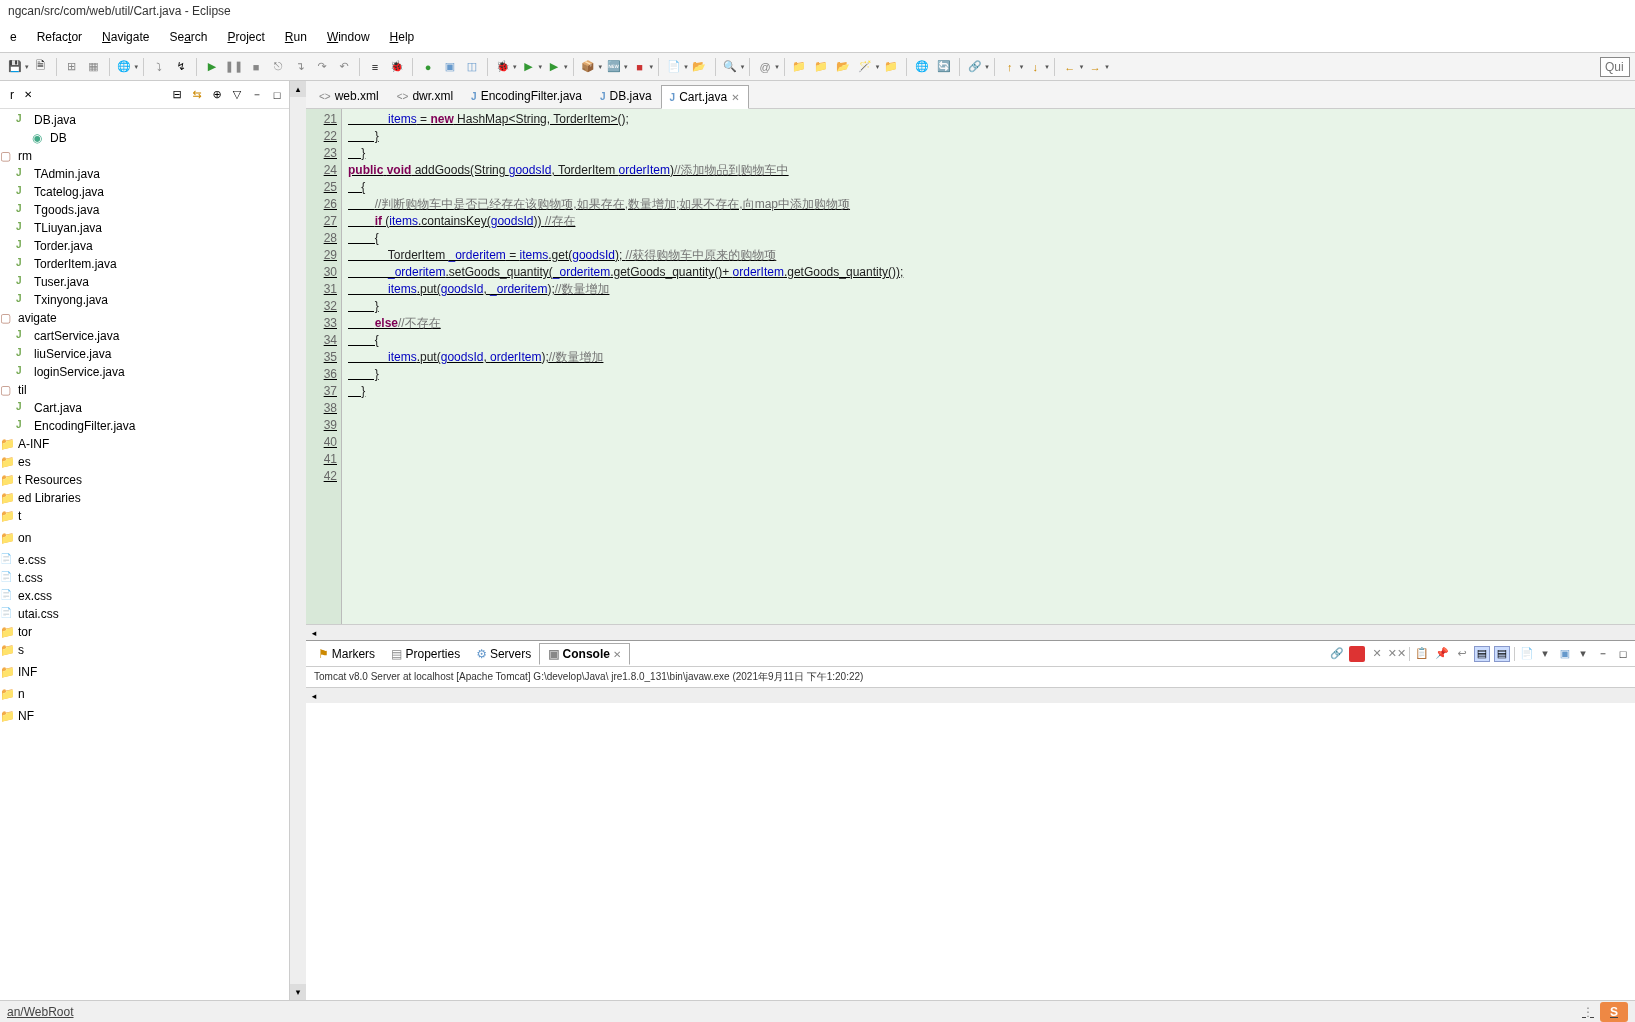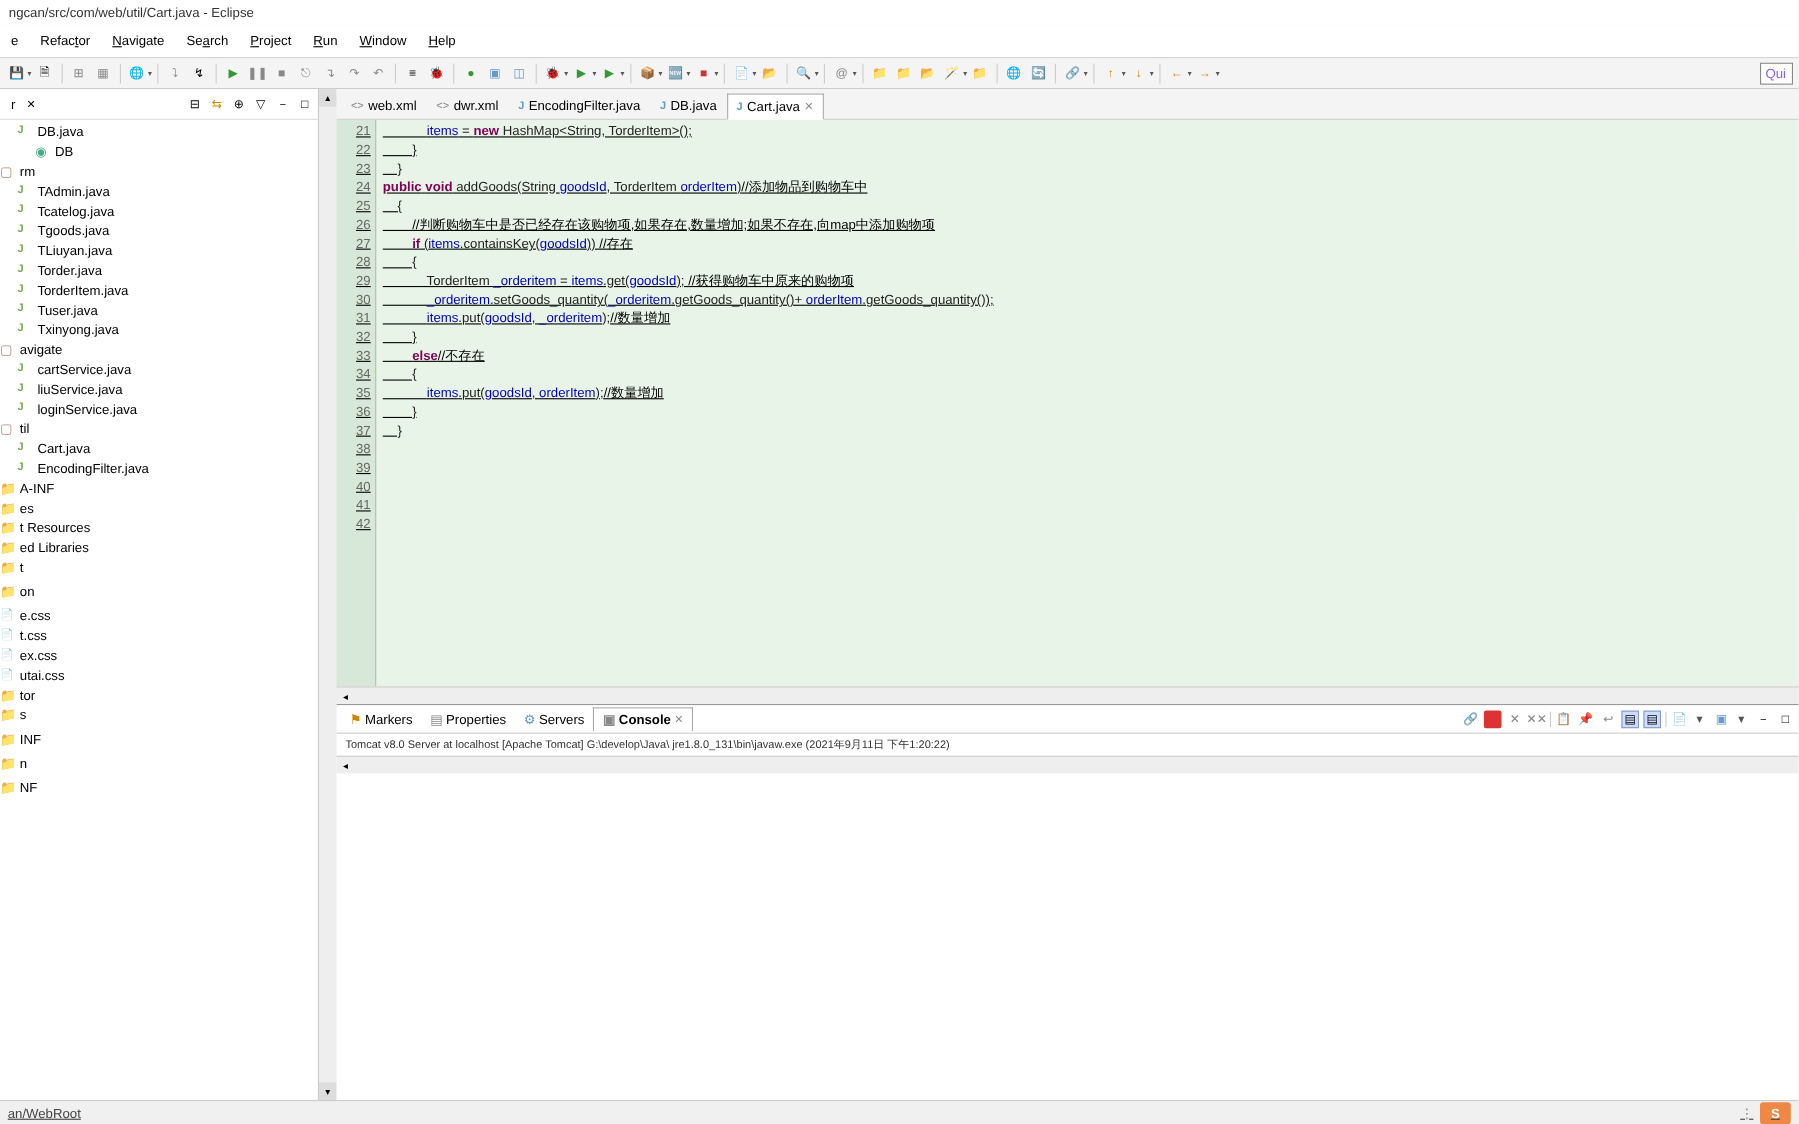--- a/index.html
+++ b/index.html
@@ -5,21 +5,21 @@
 * { margin: 0; padding: 0; box-sizing: border-box; font-family: "Segoe UI", Tahoma, sans-serif; font-size: 12px; }
 body { background: #f0f0f0; width: 1635px; height: 1022px; overflow: hidden; display: flex; flex-direction: column; }
 .title-bar { background: #fff; padding: 4px 8px; font-size: 12px; color: #333; }
 .menu-bar { background: #fff; padding: 4px 0; display: flex; border-bottom: 1px solid #ccc; }
 .menu-item { padding: 4px 10px; cursor: pointer; }
 .menu-item .u { text-decoration: underline; }
 .toolbar { background: #f4f4f4; padding: 3px 5px; display: flex; align-items: center; gap: 2px; border-bottom: 1px solid #ccc; height: 28px; }
 .tb-btn { width: 20px; height: 20px; display: inline-flex; align-items: center; justify-content: center; cursor: pointer; font-size: 11px; }
 .tb-sep { width: 1px; height: 18px; background: #ccc; margin: 0 3px; }
 .tb-dd { font-size: 7px; color: #555; margin-left: -2px; }
-.quick-box { margin-left: auto; border: 1px solid #888; padding: 2px 4px; background: #fff; width: 30px; color: #8b5cf6; }
+.quick-box { margin-left: auto; border: 1px solid #888; padding: 2px 4px; background: #fff; width: 30px; color: #737373; }
 
 .main-row { display: flex; flex: 1; min-height: 0; }
 .sidebar { width: 290px; background: #fff; border-right: 1px solid #ccc; display: flex; flex-direction: column; }
 .side-hdr { display: flex; align-items: center; padding: 2px 4px; border-bottom: 1px solid #ddd; height: 28px; gap: 4px; }
 .side-hdr .tab { padding: 2px 6px; }
 .side-hdr .close { font-size: 10px; cursor: pointer; }
 .side-icons { margin-left: auto; display: flex; gap: 4px; }
 .side-icons span { width: 16px; height: 16px; display: inline-flex; align-items: center; justify-content: center; cursor: pointer; font-size: 11px; }
 .tree { flex: 1; overflow: auto; padding: 2px 0; }
 .tree-item { padding: 2px 4px 2px 8px; display: flex; align-items: center; gap: 4px; cursor: pointer; white-space: nowrap; }
@@ -35,21 +35,21 @@
 .editor-col { flex: 1; display: flex; flex-direction: column; min-width: 0; }
 .editor-tabs { display: flex; align-items: flex-end; background: #f4f4f4; border-bottom: 1px solid #ccc; height: 28px; padding-left: 4px; gap: 0; }
 .etab { padding: 4px 8px; display: flex; align-items: center; gap: 4px; cursor: pointer; border: 1px solid transparent; }
 .etab.active { background: #fff; border: 1px solid #aaa; border-bottom: 1px solid #fff; margin-bottom: -1px; }
 .etab .close { font-size: 10px; color: #888; }
 .editor-body { flex: 1; display: flex; background: #e8f4e8; min-height: 0; text-decoration: underline; }
 .gutter { width: 36px; background: #d8e8d8; text-align: right; padding: 2px 4px; font-family: Consolas, monospace; font-size: 12px; color: #666; border-right: 1px solid #bbb; user-select: none; }
 .gutter div { height: 17px; line-height: 17px; }
 .code { flex: 1; padding: 2px 6px; font-family: Consolas, monospace; font-size: 12px; line-height: 17px; white-space: pre; overflow: hidden; color: #222; }
 .kw { color: #7f0055; font-weight: bold; }
-.cmt { color: #000000; }
+.cmt { color: #737373; }
 .fld { color: #0000c0; }
 .hbar { height: 16px; background: #eee; border-top: 1px solid #ccc; display: flex; }
 .hbar .arrow { width: 16px; text-align: center; font-size: 9px; line-height: 16px; cursor: pointer; }
 
 .bottom-panel { height: 360px; display: flex; flex-direction: column; border-top: 1px solid #999; background: #fff; }
 .console-tabs { display: flex; align-items: center; padding: 2px 4px; border-bottom: 1px solid #ccc; height: 26px; }
 .ctab { padding: 3px 8px; display: flex; align-items: center; gap: 3px; cursor: pointer; }
 .ctab.active { background: #fff; border: 1px solid #aaa; border-bottom: 1px solid #fff; margin-bottom: -1px; font-weight: bold; }
 .console-icons { margin-left: auto; display: flex; gap: 4px; align-items: center; }
 .console-icons span { width: 16px; height: 16px; display: inline-flex; align-items: center; justify-content: center; cursor: pointer; font-size: 11px; }

